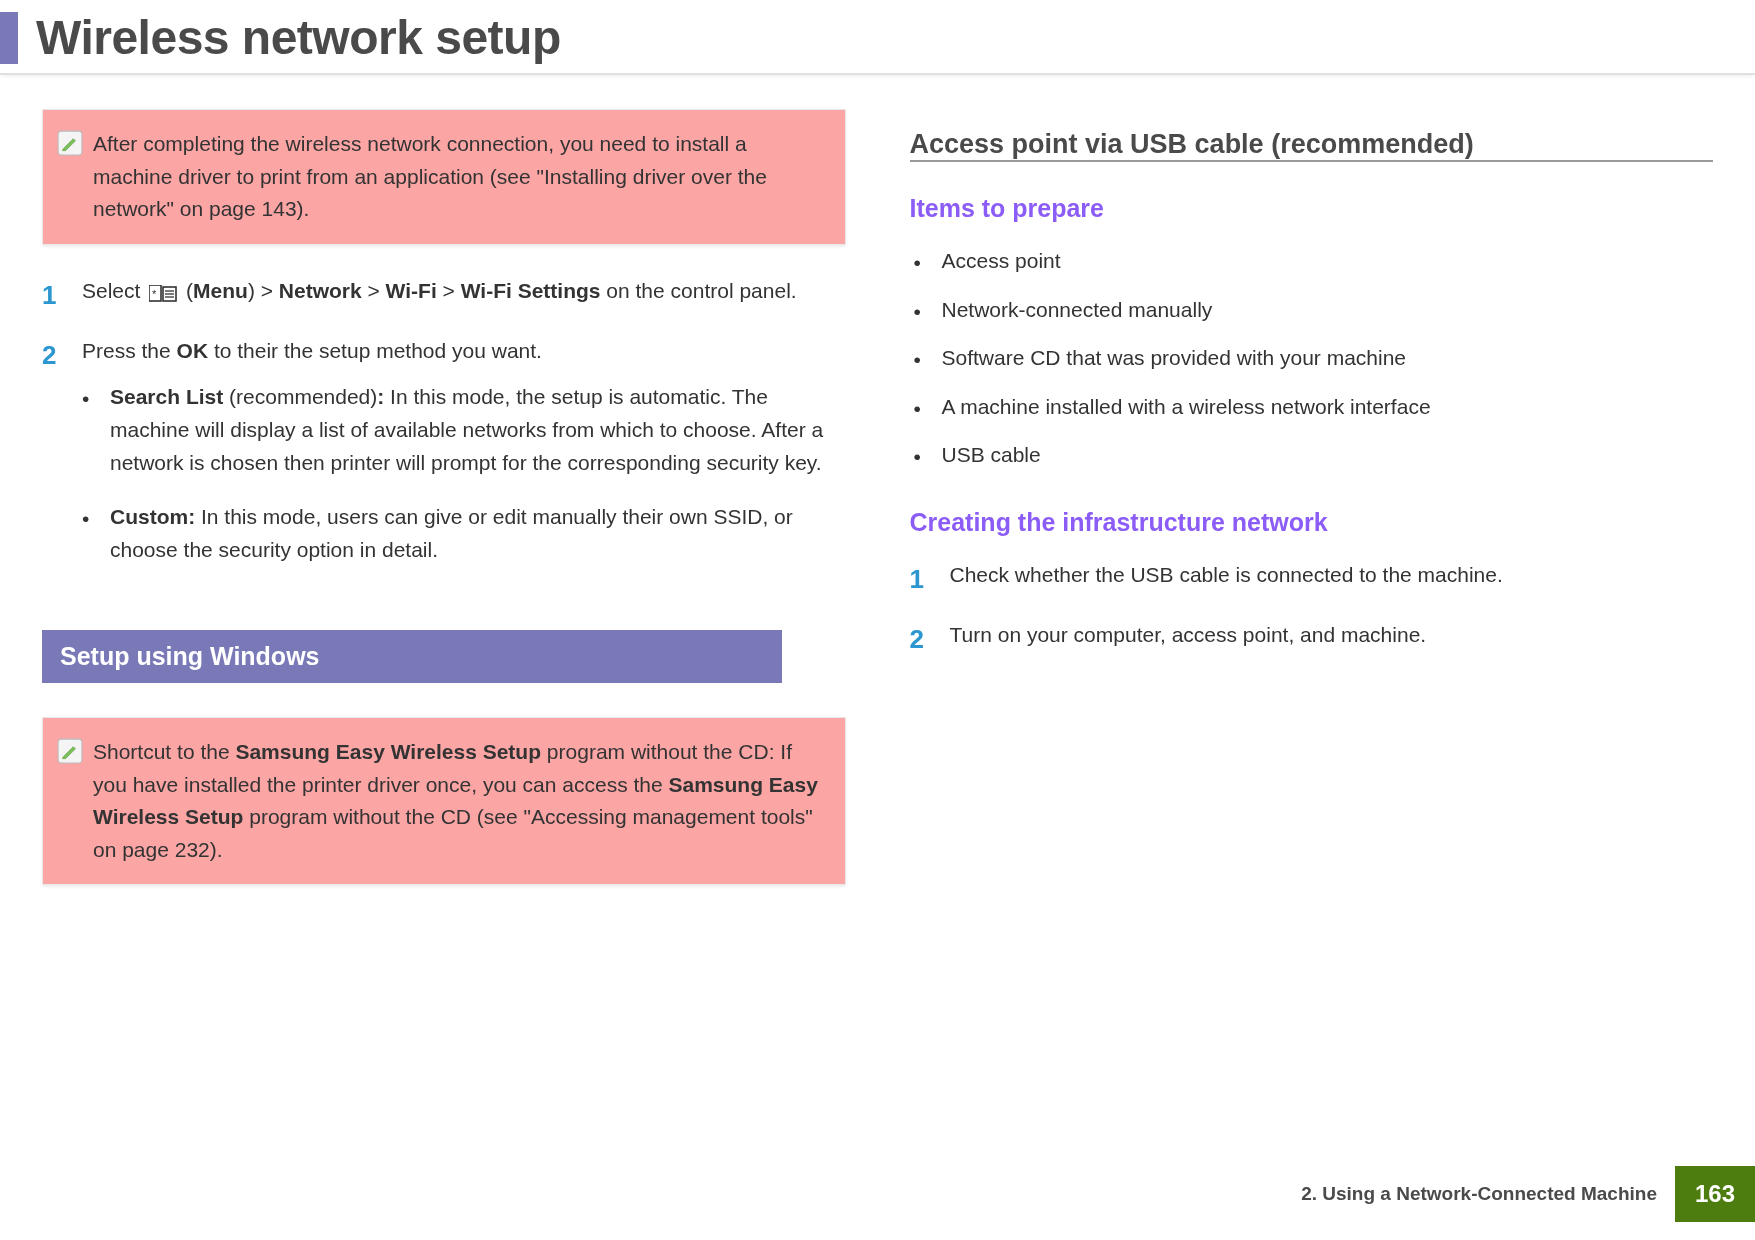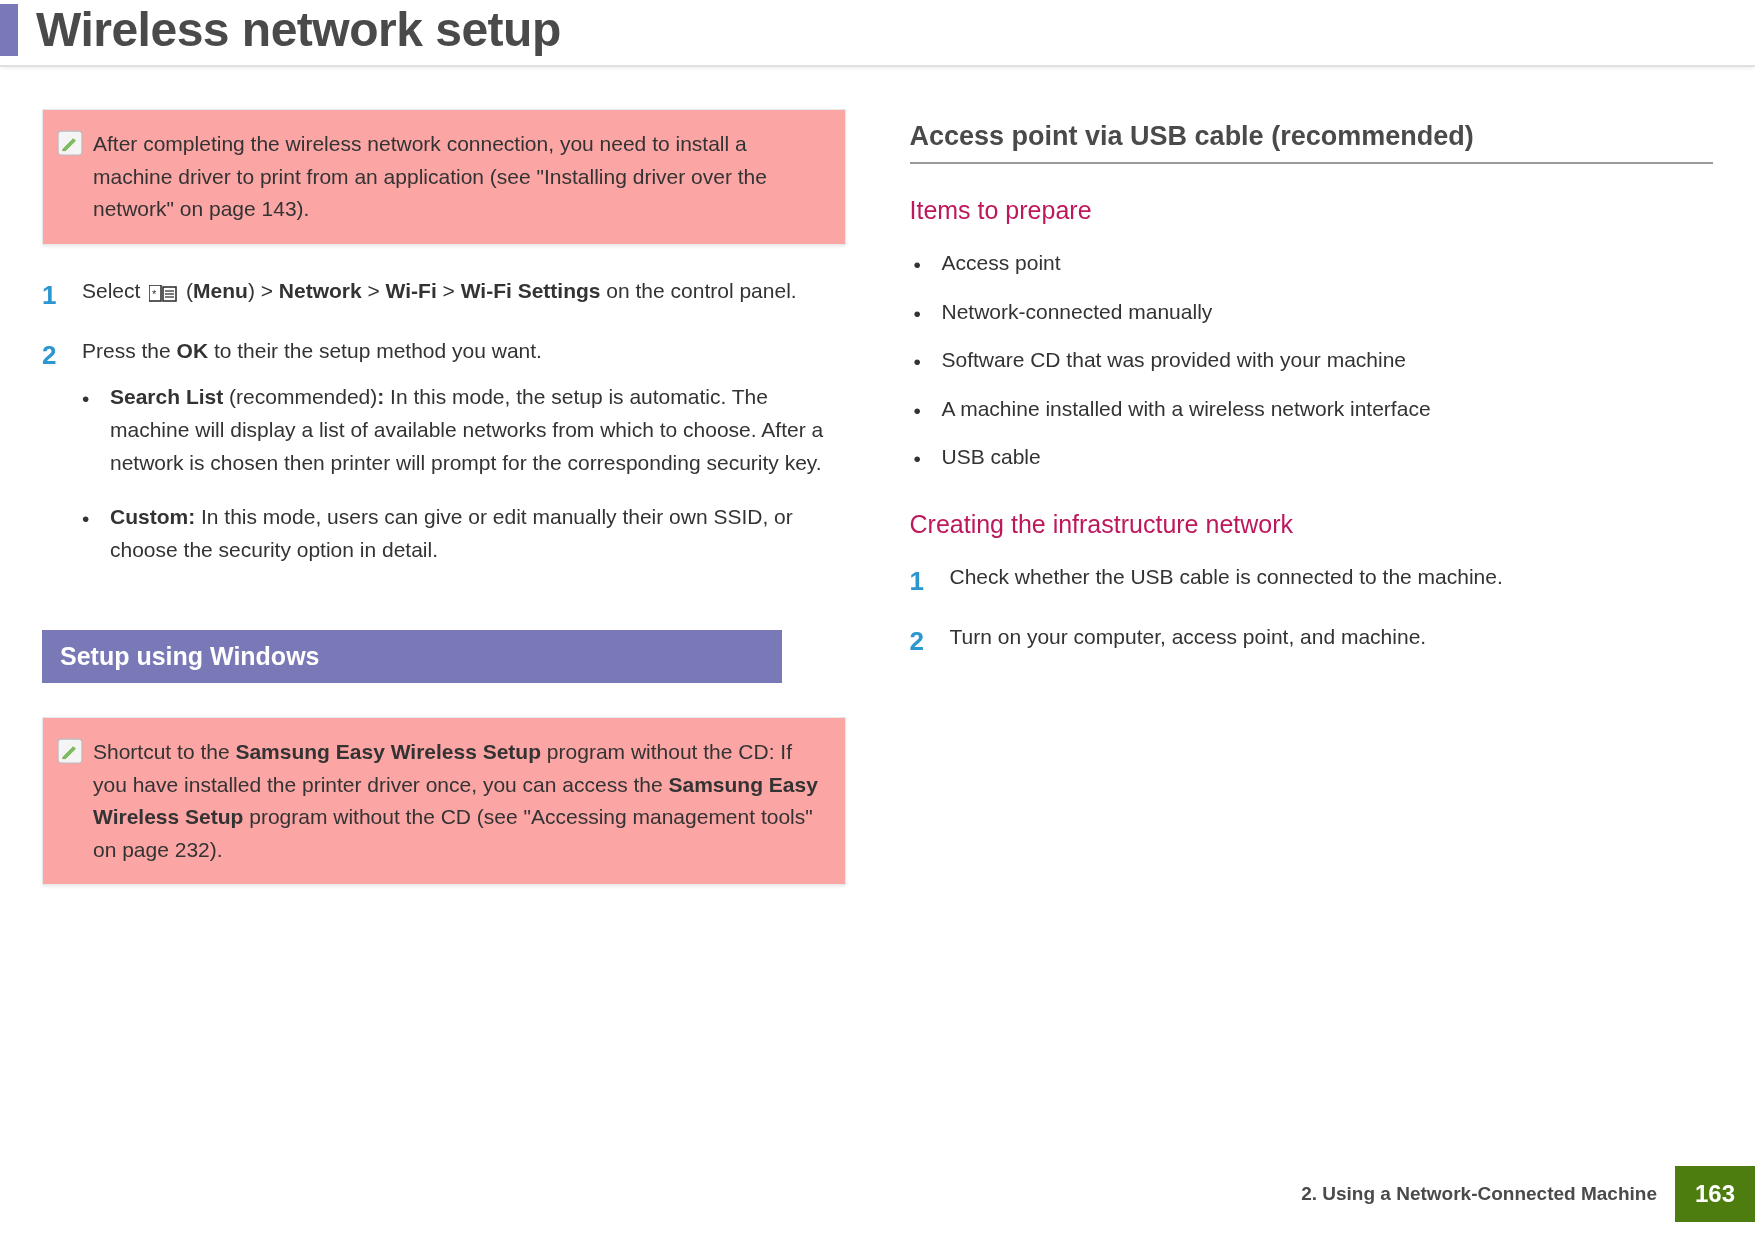--- a/index.html
+++ b/index.html
@@ -12,24 +12,24 @@
     color: #333;
   }
   .page {
     width: 100%;
     height: 100%;
     position: relative;
   }
   .title-bar {
     display: flex;
     align-items: center;
-    padding: 2px 0 8px 0;
+    padding: 10px 0 8px 0;
     border-bottom: 2px solid #e0e0e0;
     box-shadow: 0 3px 4px -2px rgba(0,0,0,0.08);
-    margin-bottom: 12px;
+    margin-bottom: 4px;
   }
   .title-accent {
     width: 18px;
     height: 52px;
     background: #7a79b8;
     margin-right: 18px;
   }
   .page-title {
     font-size: 48px;
     font-weight: 700;
@@ -105,28 +105,27 @@
     font-weight: 600;
     padding: 12px 18px;
     margin: 42px 0 34px 0;
     width: 740px;
   }
   .h2-line {
     font-size: 27px;
     font-weight: 700;
     color: #4a4a4a;
     border-bottom: 2px solid #9a9a9a;
-    padding-bottom: 10px;
     margin-bottom: 32px;
-    margin-top: 12px;
+    margin-top: 20px;
   }
   .h3 {
     font-size: 25px;
-    font-weight: 400;
-    color: #be185d;
+    font-weight: 700;
+    color: #8b5cf6;
     margin: 6px 0 22px 0;
   }
   .plain-list {
     margin-left: 4px;
     margin-bottom: 34px;
   }
   .plain-item {
     display: flex;
     gap: 18px;
     font-size: 21px;

